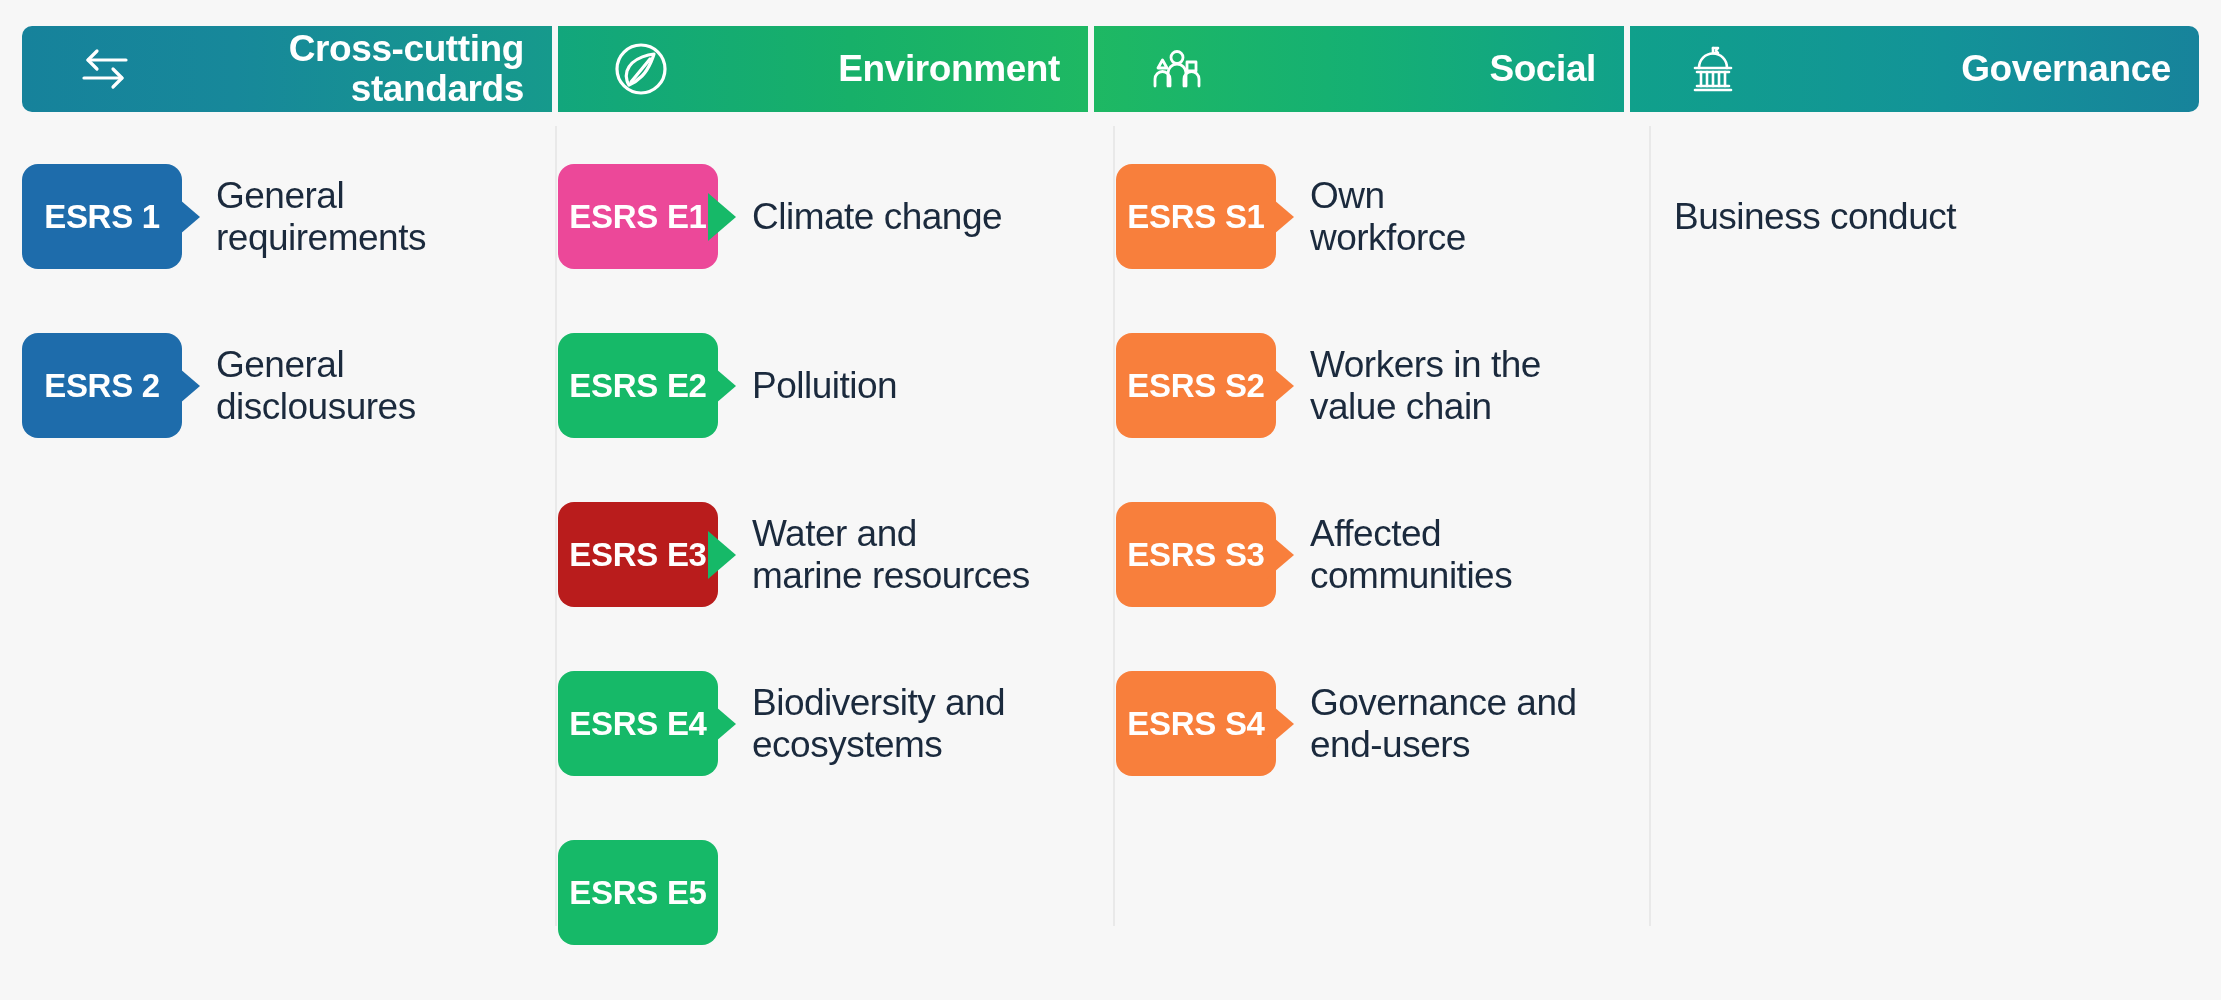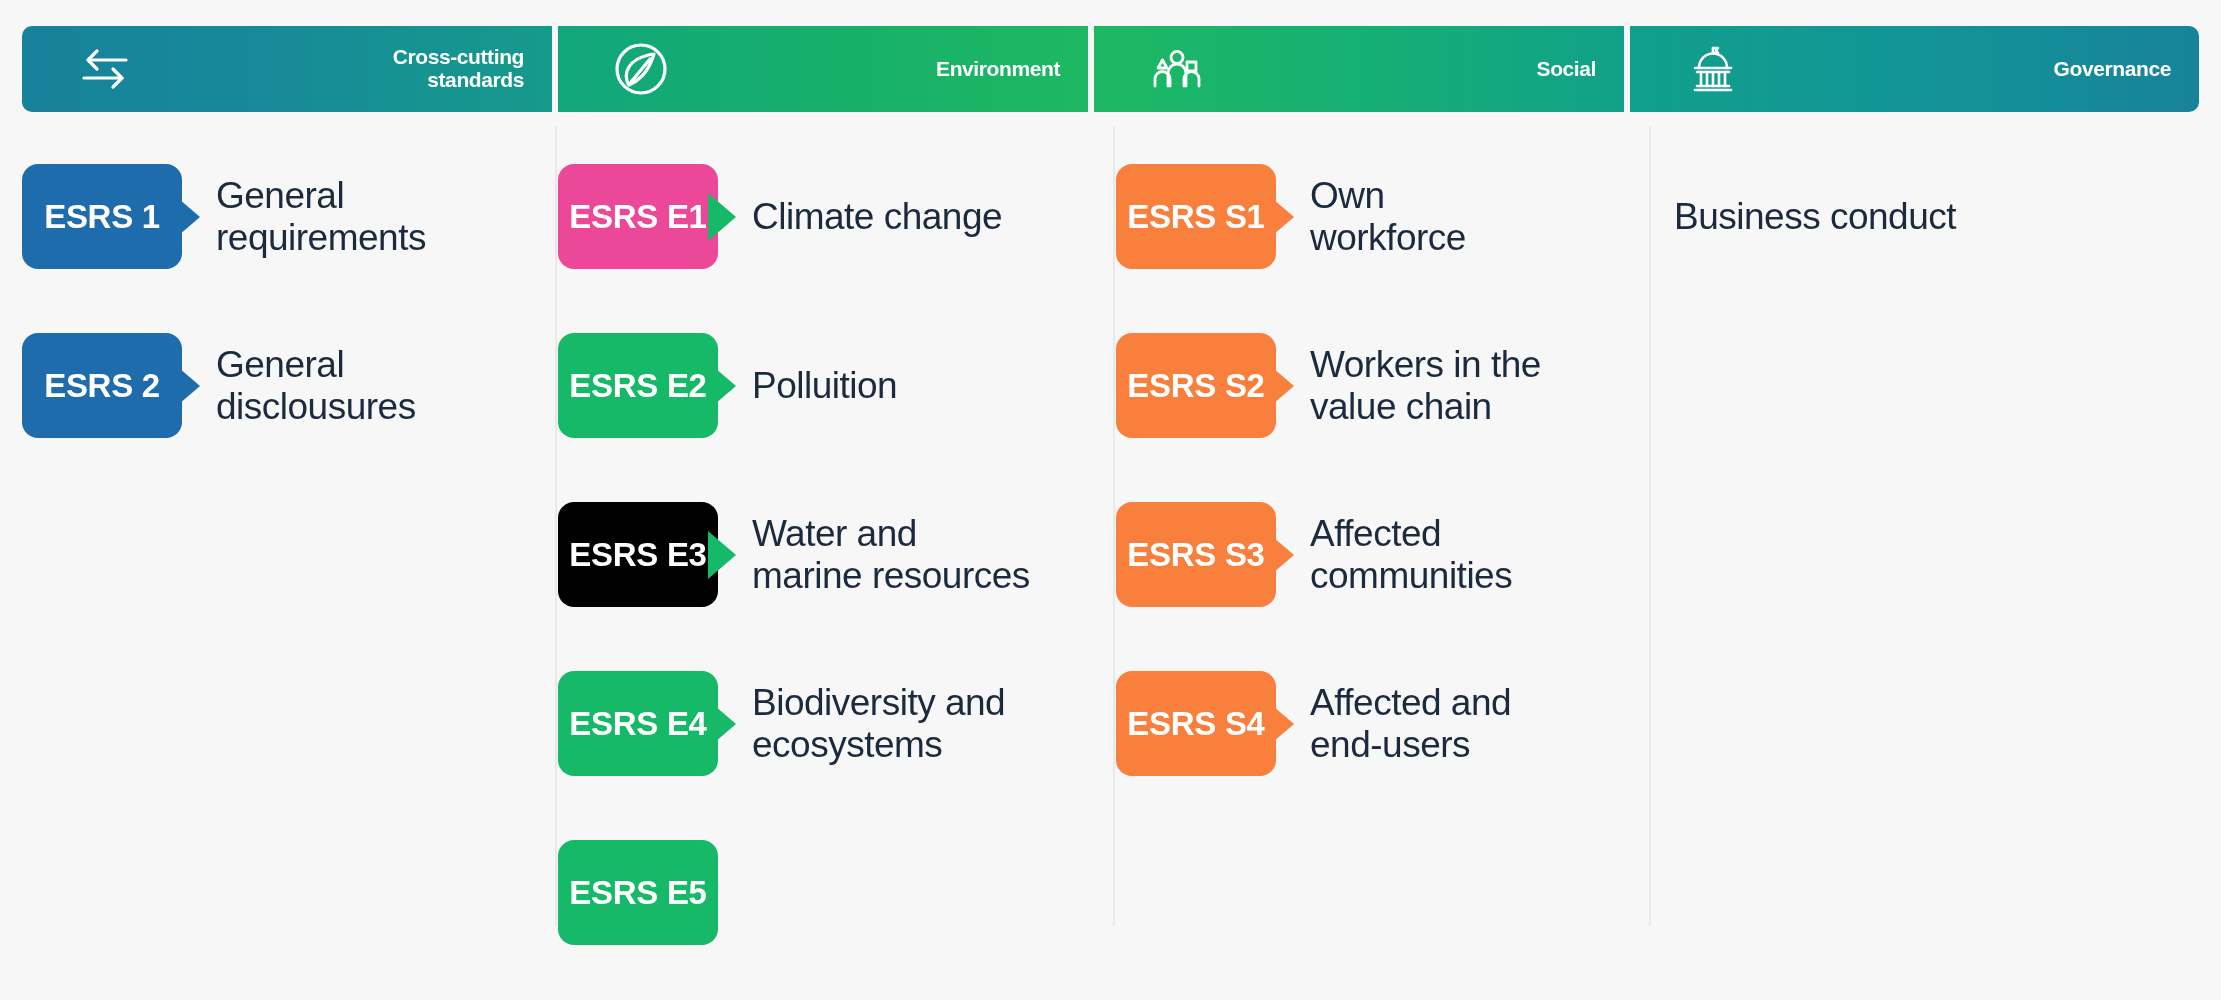--- a/index.html
+++ b/index.html
@@ -46,21 +46,21 @@
     transform:translateY(-50%);
     width:62px; height:62px;
     display:flex; align-items:center; justify-content:center;
   }
   .hdr-icon svg{ display:block; }
   .hdr-title{
     position:absolute;
     right:28px; top:50%;
     transform:translateY(-50%);
     text-align:right;
-    font-size:21px;
+    font-size:37px;
     font-weight:bold;
     line-height:1.08;
     letter-spacing:-0.4px;
     white-space:pre-line;
   }
 
   
   .columns{
     position:absolute;
     left:22px; top:112px;
@@ -235,21 +235,21 @@
       </div>
       <div class="row">
         <span class="badge-wrap">
           <span class="badge" style="background:#16b968">ESRS E2</span>
           <span class="badge-tail" style="color:#16b968"></span>
         </span>
         <span class="row-label">Polluition</span>
       </div>
       <div class="row">
         <span class="badge-wrap">
-          <span class="badge" style="background:#000000">ESRS E3</span>
+          <span class="badge" style="background:#b91c1c">ESRS E3</span>
           <span class="badge-tail" style="color:#16b968"></span>
         </span>
         <span class="row-label">Water and
 marine resources</span>
       </div>
       <div class="row">
         <span class="badge-wrap">
           <span class="badge" style="background:#16b968">ESRS E4</span>
           <span class="badge-tail" style="color:#16b968"></span>
         </span>
@@ -287,21 +287,21 @@
           <span class="badge-tail" style="color:#f87f3c"></span>
         </span>
         <span class="row-label">Affected
 communities</span>
       </div>
       <div class="row">
         <span class="badge-wrap">
           <span class="badge" style="background:#f87f3c">ESRS S4</span>
           <span class="badge-tail" style="color:#f87f3c"></span>
         </span>
-        <span class="row-label">Affected and
+        <span class="row-label">Governance and
 end-users</span>
       </div>
     </div>
 
     <div class="col col-3">
       <div class="row">
         <span class="row-label">Business conduct</span>
       </div>
     </div>
 

